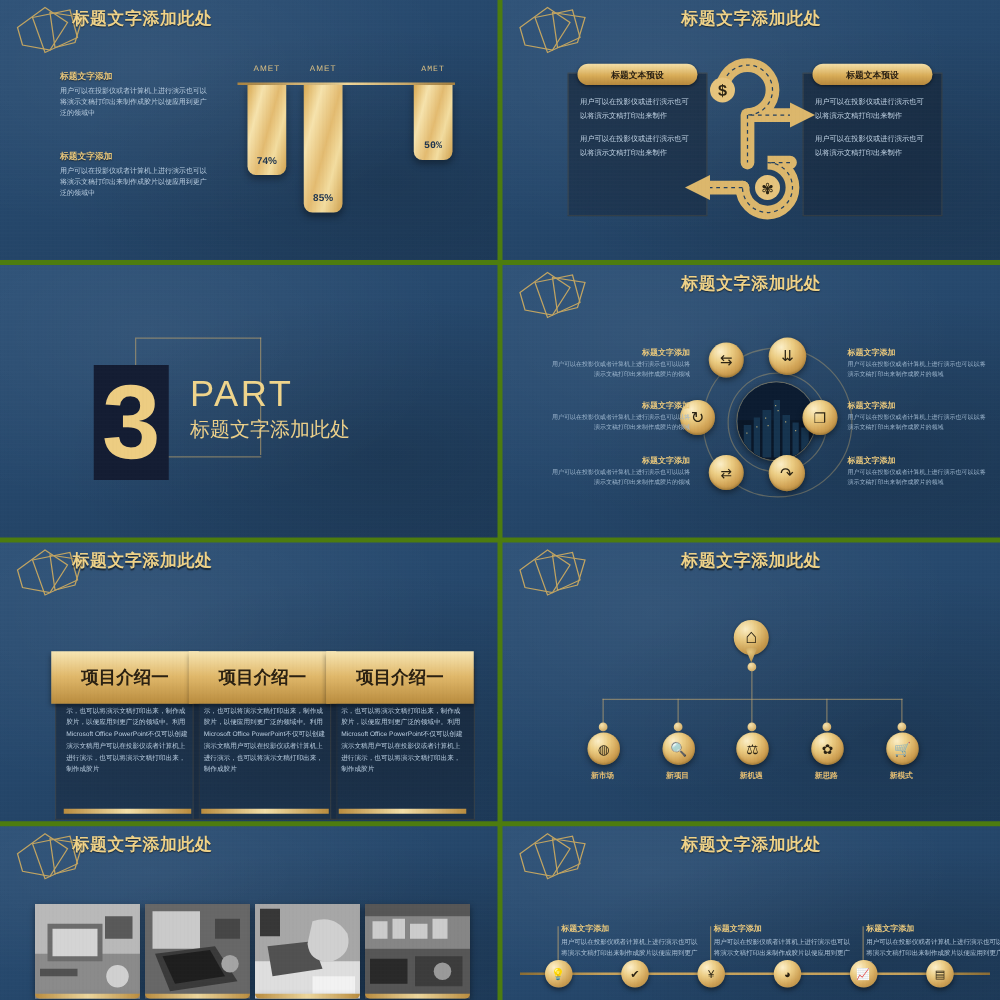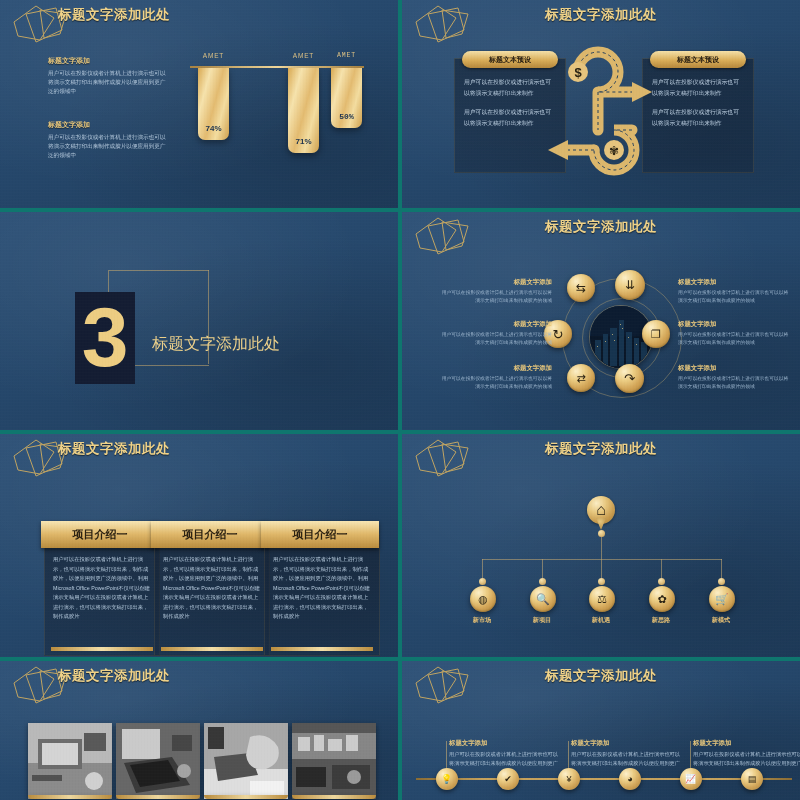--- a/index.html
+++ b/index.html
@@ -1,20 +1,20 @@
 <!DOCTYPE html>
 <html><head>
 <meta charset="utf-8">
 <style>
   html,body{margin:0;padding:0;background:#c9ccd1;}
   body{width:800px;height:800px;overflow:hidden;font-family:"Liberation Sans","DejaVu Sans",sans-serif;}
   .grid{width:800px;height:800px;display:grid;
         grid-template-columns:398px 398px;
         grid-template-rows:208px 218px 223px 143px;
-        gap:4px 4px;background:#0f766e;}
+        gap:4px 4px;background:#4d7c0f;}
   .slide{position:relative;overflow:hidden;
          background:
            radial-gradient(ellipse at 30% 25%, rgba(255,255,255,.055), rgba(0,0,0,0) 62%),
            radial-gradient(ellipse at 78% 70%, rgba(0,0,0,.14), rgba(0,0,0,0) 60%),
            linear-gradient(160deg,#2c5076 0%,#26486c 45%,#1f3d5d 100%);}
   .slide:after{content:"";position:absolute;inset:0;pointer-events:none;opacity:.25;
     background-image:
       repeating-linear-gradient(0deg, rgba(255,255,255,.035) 0 1px, rgba(0,0,0,0) 1px 3px),
       repeating-linear-gradient(90deg, rgba(0,0,0,.04) 0 1px, rgba(0,0,0,0) 1px 3px);}
   
@@ -65,25 +65,25 @@
          background:radial-gradient(circle at 33% 26%,#fcefc8 0%,#eccd83 32%,#d2a456 62%,#a97e36 100%);
          box-shadow:0 2px 5px rgba(0,0,0,.45), inset 0 -1px 2px rgba(120,85,30,.5);
          color:#2b2314;}
   .s4-txt{position:absolute;width:112px;}
   .s4-h{font-size:6.4px;font-weight:bold;color:#e9c87c;margin-bottom:2px;}
   .s4-b{font-size:4.8px;line-height:1.7;color:#9fb8d0;}
   
   .card{position:absolute;top:100px;width:114px;height:120px;
         background:linear-gradient(180deg,rgba(22,36,54,.72),rgba(24,40,60,.5));
         border:1px solid rgba(175,145,88,.16);}
-  .card-head{position:absolute;left:-4px;top:-14px;width:118px;height:27px;
+  .card-head{position:absolute;left:-4px;top:-14px;width:118px;height:42px;
              display:flex;align-items:center;justify-content:center;
              background:linear-gradient(180deg,#f7e6b4 0%,#e0b86a 48%,#b98c3e 100%);
              box-shadow:0 2px 4px rgba(0,0,0,.45);
-             font-size:11px;font-weight:bold;color:#2b2112;}
+             font-size:14px;font-weight:bold;color:#2b2112;}
   .card-body{padding:20px 8px 0;font-size:5.3px;line-height:1.8;color:#b9cde0;}
   .card-foot{position:absolute;left:6px;right:6px;bottom:4px;height:4px;
              background:linear-gradient(90deg,#b98c3e,#f3dfa8,#b98c3e);}
   
   .pin{position:absolute;width:28px;height:34px;}
   .pin .head{position:absolute;left:0;top:0;width:28px;height:28px;border-radius:50%;
              display:flex;align-items:center;justify-content:center;
              background:radial-gradient(circle at 34% 26%,#fbedc4,#e7c77e 34%,#c99d50 65%,#9d7632 100%);
              box-shadow:0 1px 3px rgba(0,0,0,.45);color:#241d11;}
   .pin .tail{position:absolute;left:9px;top:22px;width:10px;height:12px;
@@ -136,24 +136,24 @@
     </div>
 
     <div class="chartwrap">
       <div class="axis"></div>
       <div class="barslot" id="bs0" style="left:8px;">
         <div class="amet">AMET</div>
         <div class="bar" id="b0" style="height: 72px;">
           <span class="pct">74%</span>
         </div>
       </div>
-      <div class="barslot" id="bs2" style="left:98px;">
+      <div class="barslot" id="bs1" style="left:53px;">
         <div class="amet">AMET</div>
-        <div class="bar" id="b2" style="height: 85px;">
-          <span class="pct">71%</span>
+        <div class="bar" id="b1" style="height: 102px;">
+          <span class="pct">85%</span>
         </div>
       </div>
       <div class="barslot" id="bs3" style="left:141px;font-family:Liberation Mono, monospace;">
         <div class="amet">AMET</div>
         <div class="bar" id="b3" style="height: 60px;">
           <span class="pct">50%</span>
         </div>
       </div>
     </div>
   </div>
@@ -205,20 +205,21 @@
       <text x="74" y="109" font-size="12" font-weight="bold" text-anchor="middle" fill="#2a2313">✾</text>
     </svg>
   </div>
 
   <div class="slide">
     <div class="frame" style="left:108px;top:58px;width:100px;height:94px;border-right:none;"></div>
     <div class="frame" style="left:108px;top:58px;width:100px;height:94px;border-left:none;border-top:none;border-bottom:none;"></div>
     <div class="numbox" style="left:75px;top:80px;width:60px;height:92px;">
       <span class="bignum">3</span>
     </div>
+    <div class="partword" style="left:152px;top:88px;">PART</div>
     <div class="partsub" style="left:152px;top:122px;">标题文字添加此处</div>
   </div>
 
   <div class="slide">
     <svg class="poly" viewBox="0 0 66 40">
       <g fill="none" stroke="#c9a961" stroke-width="1">
         <polygon points="4,18 26,2 44,14 30,36 8,32"></polygon>
         <polygon points="16,10 46,4 52,26 26,38"></polygon>
         <polygon points="30,6 56,10 50,30 34,34"></polygon>
       </g>

